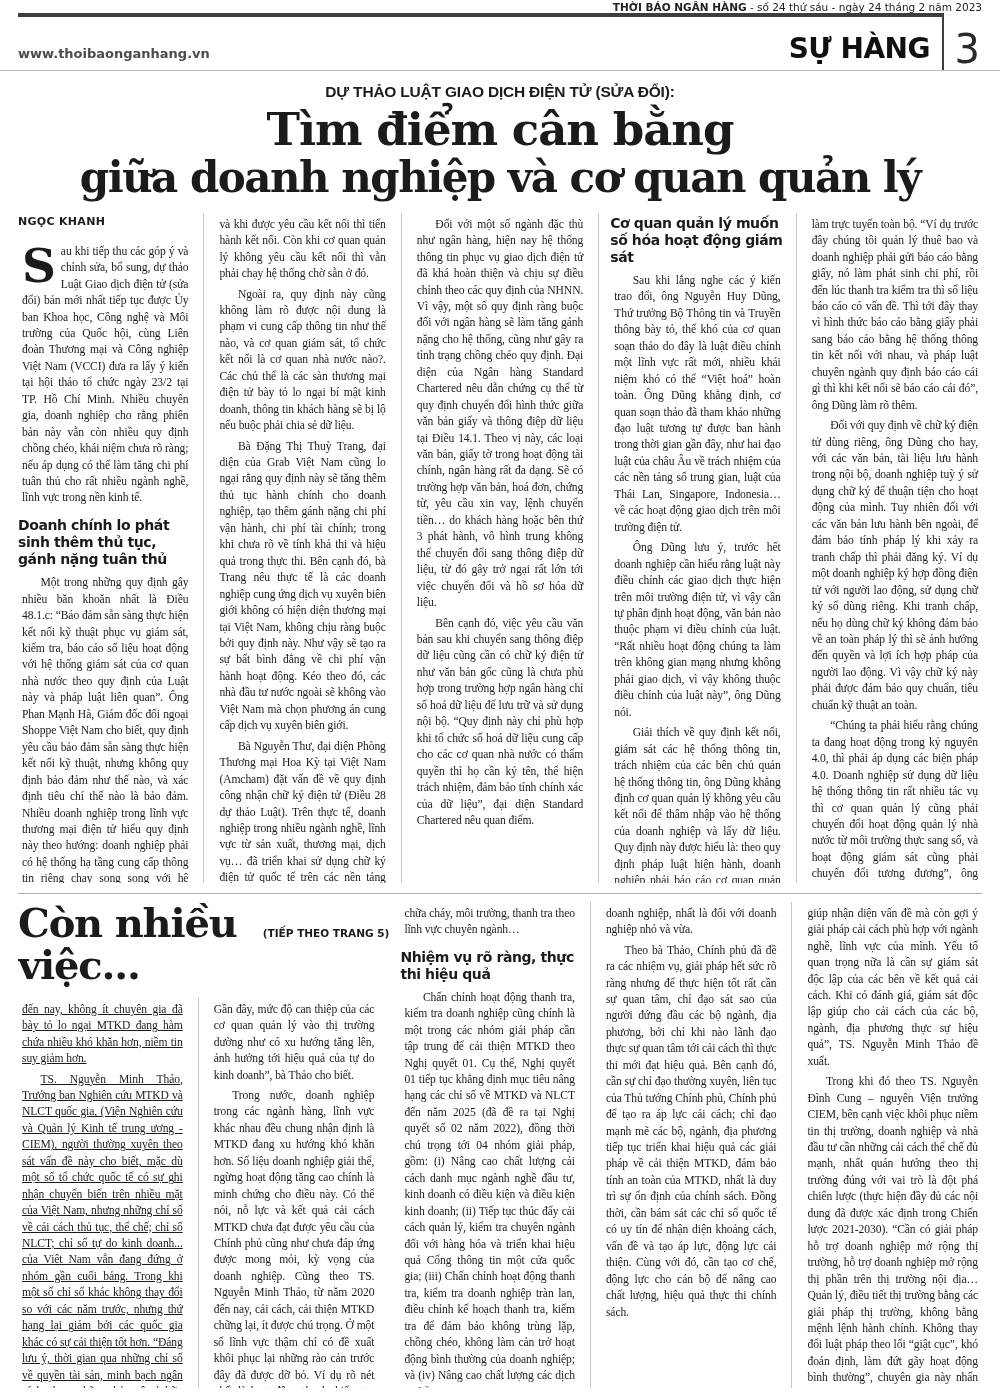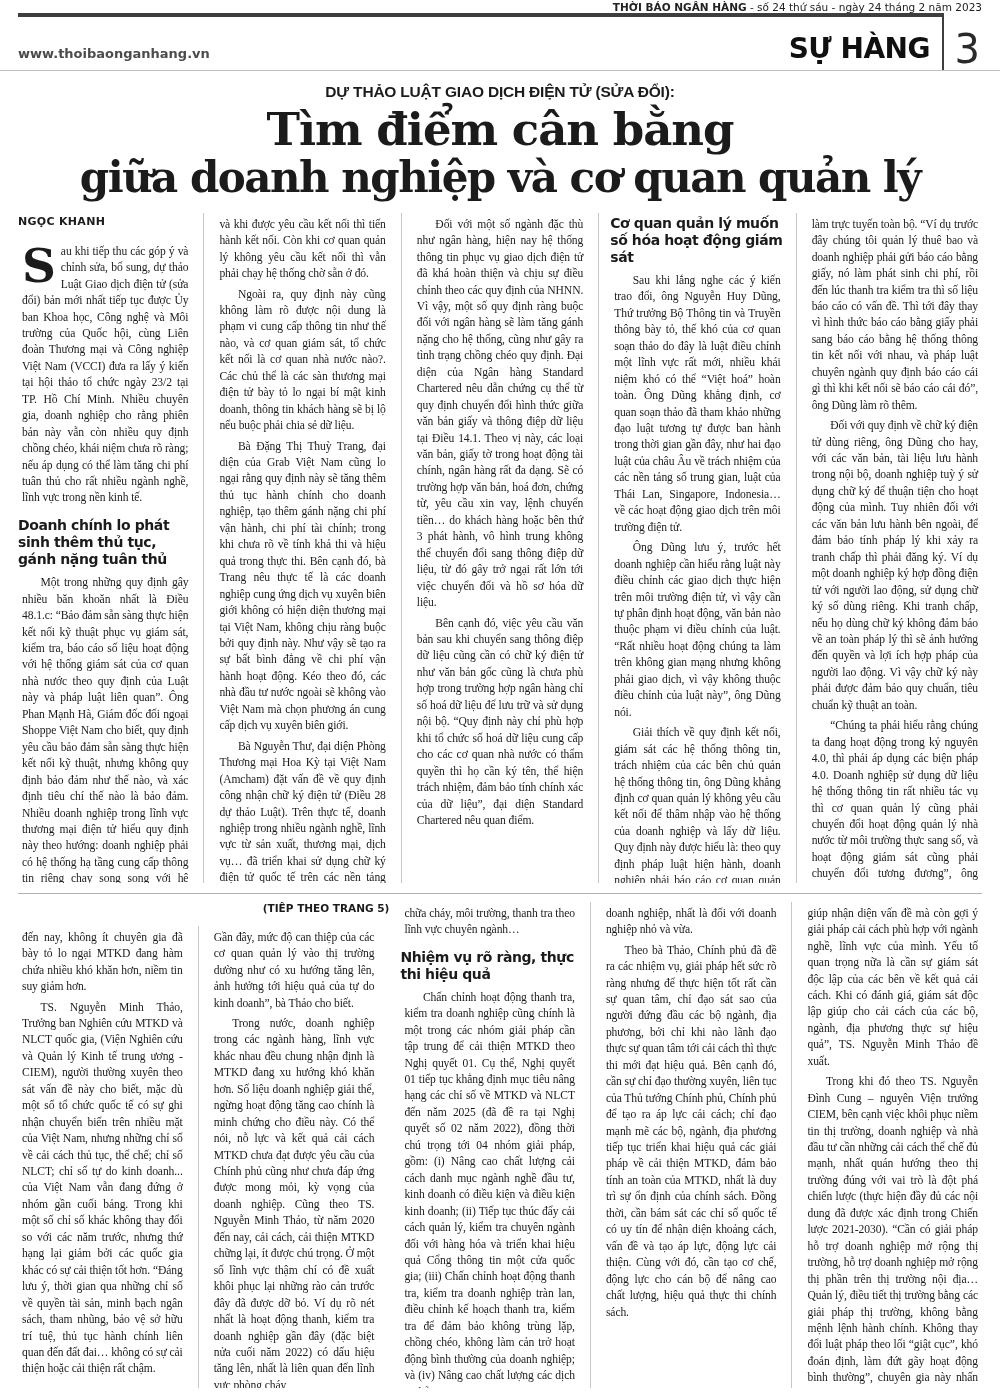--- a/index.html
+++ b/index.html
@@ -52,21 +52,21 @@
   .cols-a2 { height:486px; }
   .a2-left { flex:2.08 1 0; min-width:0; display:flex; flex-direction:column;
     overflow:hidden; }
   .a2-head { display:flex; align-items:baseline; margin:0 0 12px; }
   .a2-title { font-family:"DejaVu Serif", serif; font-weight:bold; font-size:40px;
     letter-spacing:-1.2px; margin:0; line-height:1.05; }
   .cont-tag { font-family:"DejaVu Sans", sans-serif; font-weight:bold; font-size:10.5px;
     margin-left:auto; padding-left:10px; white-space:nowrap; }
   .a2-inner { display:flex; flex:1 1 auto; overflow:hidden; }
   .a2-inner .col { padding:0 11px; }
-  .a2-inner .col:first-child { padding-left:0; }
+  .a2-inner .col:first-child { padding-left:0;text-decoration:underline; }
 </style>
 </head>
 <body>
 
 <div class="page">
 
   <header class="masthead">
     <div class="info-line">
       <span class="info-strong">THỜI BÁO NGÂN HÀNG</span><span> - số 24 thứ sáu - ngày 24 tháng 2 năm 2023</span>
     </div>
@@ -115,20 +115,21 @@
       </div>
     </div>
   </section>
 
   <div class="article-divider"></div>
 
   <section>
     <div class="cols cols-a2">
       <div class="a2-left">
         <div class="a2-head">
+          <h2 class="a2-title">Còn nhiều việc...</h2>
           <div class="cont-tag">(TIẾP THEO TRANG 5)</div>
         </div>
         <div class="a2-inner">
           <div class="col inner-first">
             <p class="bp cont">đến nay, không ít chuyên gia đã bày tỏ lo ngại MTKD đang hàm chứa nhiều khó khăn hơn, niềm tin suy giảm hơn.</p>
             <p class="bp">TS. Nguyễn Minh Thảo, Trưởng ban Nghiên cứu MTKD và NLCT quốc gia, (Viện Nghiên cứu và Quản lý Kinh tế trung ương - CIEM), người thường xuyên theo sát vấn đề này cho biết, mặc dù một số tổ chức quốc tế có sự ghi nhận chuyển biến trên nhiều mặt của Việt Nam, nhưng những chỉ số về cải cách thủ tục, thể chế; chỉ số NLCT; chỉ số tự do kinh doanh... của Việt Nam vẫn đang đứng ở nhóm gần cuối bảng. Trong khi một số chỉ số khác không thay đổi so với các năm trước, nhưng thứ hạng lại giảm bởi các quốc gia khác có sự cải thiện tốt hơn. “Đáng lưu ý, thời gian qua những chỉ số về quyền tài sản, minh bạch ngân sách, tham nhũng, bảo vệ sở hữu trí tuệ, thủ tục hành chính liên quan đến đất đai… không có sự cải thiện hoặc cải thiện rất chậm.</p>
           </div>
           <div class="col">
             <p class="bp cont">Gần đây, mức độ can thiệp của các cơ quan quản lý vào thị trường dường như có xu hướng tăng lên, ảnh hưởng tới hiệu quả của tự do kinh doanh”, bà Thảo cho biết.</p>
             <p class="bp">Trong nước, doanh nghiệp trong các ngành hàng, lĩnh vực khác nhau đều chung nhận định là MTKD đang xu hướng khó khăn hơn. Số liệu doanh nghiệp giải thể, ngừng hoạt động tăng cao chính là minh chứng cho điều này. Có thể nói, nỗ lực và kết quả cải cách MTKD chưa đạt được yêu cầu của Chính phủ cũng như chưa đáp ứng được mong mỏi, kỳ vọng của doanh nghiệp. Cũng theo TS. Nguyễn Minh Thảo, từ năm 2020 đến nay, cải cách, cải thiện MTKD chững lại, ít được chú trọng. Ở một số lĩnh vực thậm chí có đề xuất khôi phục lại những rào cản trước đây đã được dỡ bỏ. Ví dụ rõ nét nhất là hoạt động thanh, kiểm tra doanh nghiệp gần đây (đặc biệt nửa cuối năm 2022) có dấu hiệu tăng lên, nhất là liên quan đến lĩnh vực phòng cháy</p>

